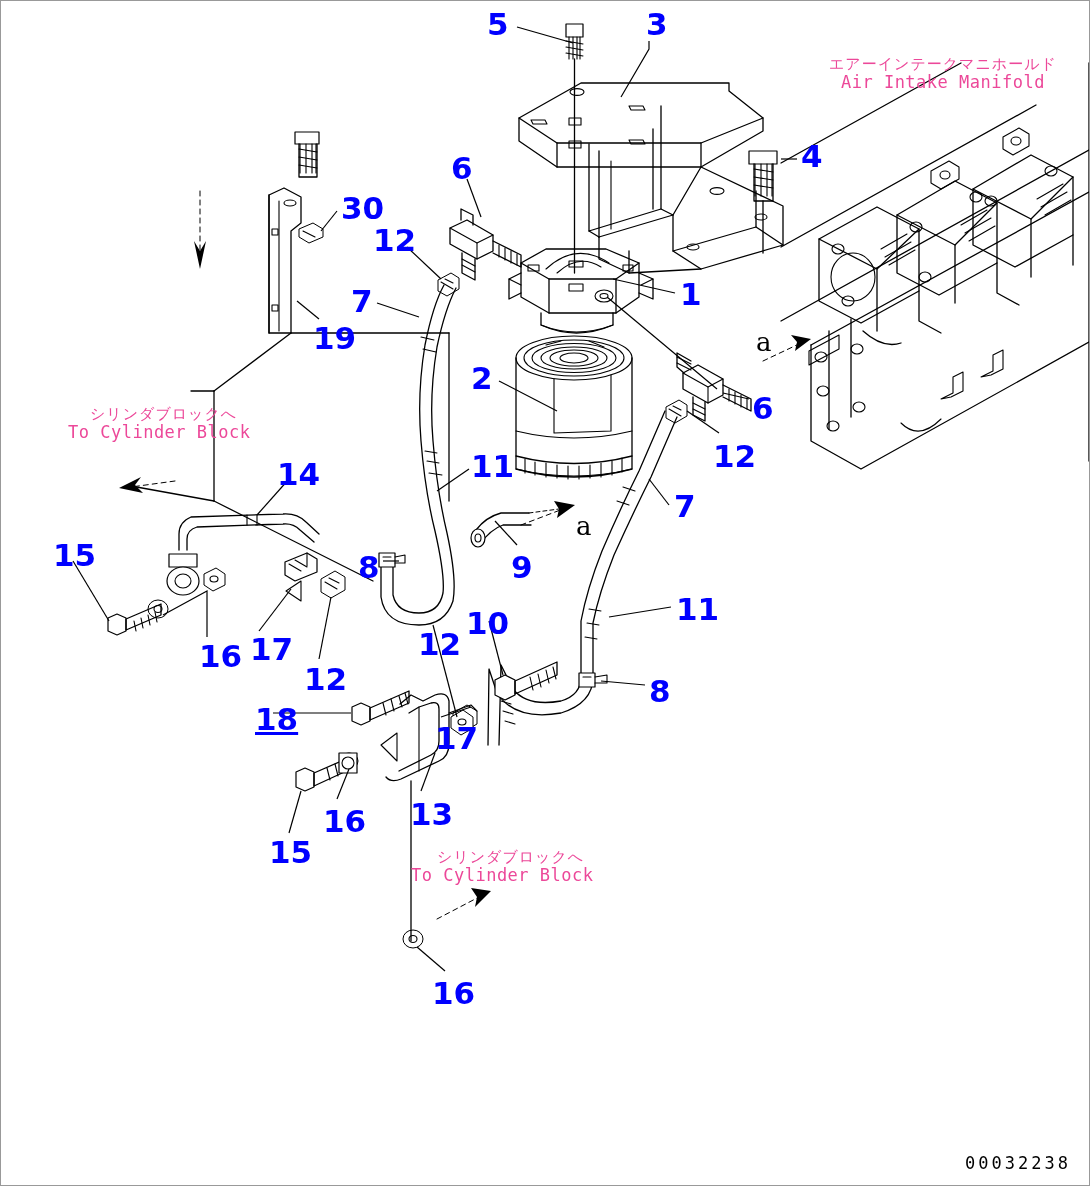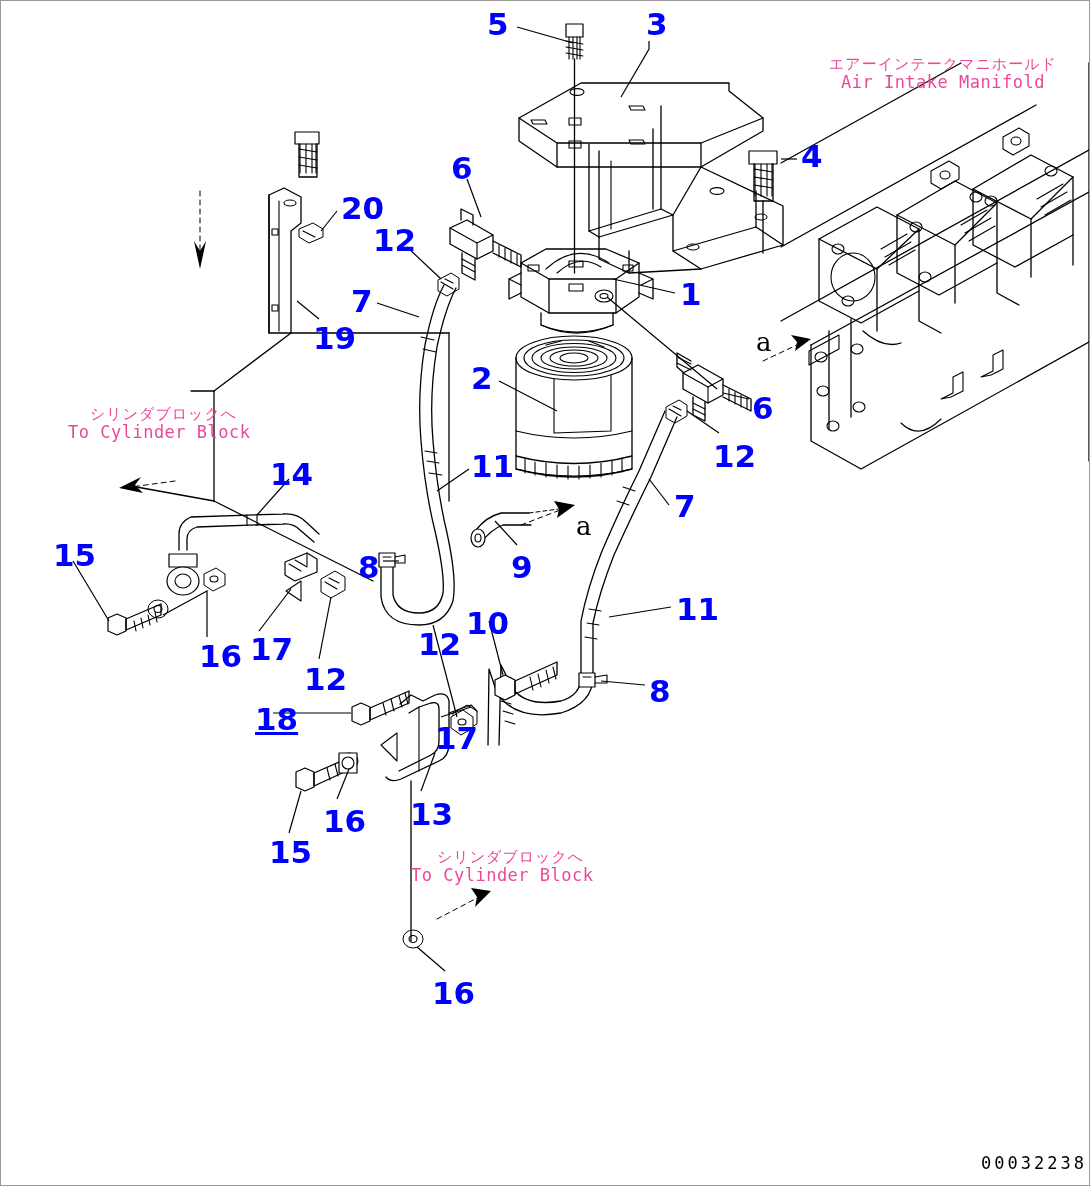--- a/index.html
+++ b/index.html
@@ -49,21 +49,21 @@
   .secmark{
     position:absolute;
     color:#000000;
     font-family:"DejaVu Serif","Liberation Serif",serif;
     font-size:26px;
     line-height:26px;
     user-select:none;
   }
   #partno{
     position:absolute;
-    right:2px;bottom:12px;
+    right:18px;bottom:12px;
     color:#000000;
     font-family:"DejaVu Sans Mono","Liberation Mono",monospace;
     font-size:17px;
     letter-spacing:3px;
     white-space:nowrap;
     user-select:none;
     margin-top:33px;
   }
   .ln{fill:none;stroke:#000000;stroke-width:1.3;stroke-linecap:round;stroke-linejoin:round;}
   .ln2{fill:none;stroke:#000000;stroke-width:1.1;stroke-linecap:round;stroke-linejoin:round;}
@@ -502,29 +502,29 @@
       <path class="thin" d="M762,360 L800,342" stroke-dasharray="5,4"></path>
       <path class="blk" d="M790,334 L810,338 L794,350 L796,341 Z"></path>
     </g>
 
   </svg>
 
   <div class="lbl" style="left:486px;top:8px;">5</div>
   <div class="lbl" style="left:645px;top:8px;">3</div>
   <div class="lbl" style="left:800px;top:140px;">4</div>
   <div class="lbl" style="left:450px;top:152px;">6</div>
-  <div class="lbl" style="left:340px;top:192px;">20</div>
+  <div class="lbl" style="left:340px;top:192px;">30</div>
   <div class="lbl" style="left:372px;top:224px;">12</div>
   <div class="lbl" style="left:679px;top:278px;">1</div>
   <div class="lbl" style="left:350px;top:285px;">7</div>
   <div class="lbl" style="left:312px;top:322px;">19</div>
   <div class="lbl" style="left:470px;top:362px;">2</div>
   <div class="lbl" style="left:751px;top:392px;">6</div>
   <div class="lbl" style="left:712px;top:440px;">12</div>
-  <div class="lbl" style="left:269px;top:458px;">14</div>
+  <div class="lbl" style="left:276px;top:458px;">14</div>
   <div class="lbl" style="left:470px;top:450px;">11</div>
   <div class="lbl" style="left:52px;top:539px;">15</div>
   <div class="lbl" style="left:357px;top:551px;">8</div>
   <div class="lbl" style="left:510px;top:551px;">9</div>
   <div class="lbl" style="left:673px;top:490px;">7</div>
   <div class="lbl" style="left:675px;top:593px;">11</div>
   <div class="lbl" style="left:198px;top:640px;">16</div>
   <div class="lbl" style="left:249px;top:633px;">17</div>
   <div class="lbl" style="left:303px;top:663px;">12</div>
   <div class="lbl" style="left:417px;top:628px;">12</div>

